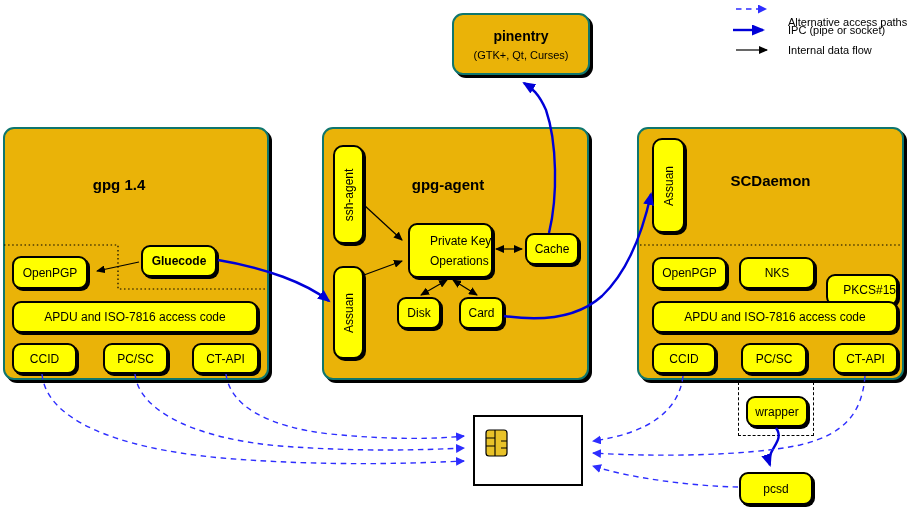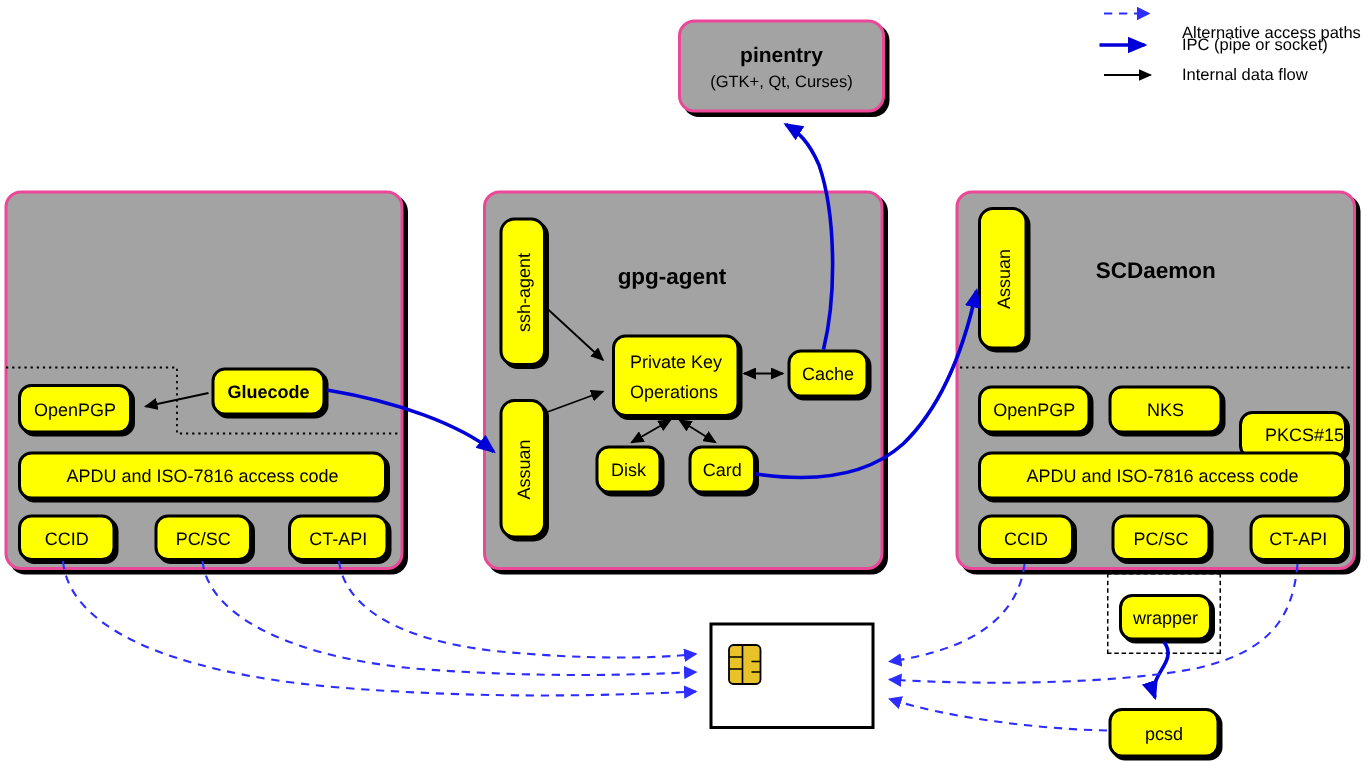--- a/index.html
+++ b/index.html
@@ -1,32 +1,32 @@
 <!DOCTYPE html>
 <html><head>
 <meta charset="utf-8">
 <style>
   html,body{margin:0;padding:0;background:#fff;}
   .stage{position:relative;width:914px;height:508px;background:#ffffff;overflow:hidden;
          font-family:"Liberation Sans",sans-serif;color:#000;}
   
-  .bigbox{position:absolute;background:#a3a3a3;border:2px solid #ec4899;border-radius:11px;
+  .bigbox{position:absolute;background:#eab308;border:2px solid #0f766e;border-radius:11px;
           box-shadow:3px 3px 0 #000;box-sizing:border-box;}
   .box{position:absolute;background:#ffff00;border:2px solid #000;border-radius:9px;
        box-shadow:2px 2px 0 #000;box-sizing:border-box;
        display:flex;align-items:center;justify-content:center;
        font-size:12px;white-space:nowrap;}
   .vbox{position:absolute;background:#ffff00;border:2px solid #000;border-radius:10px;
         box-shadow:2px 2px 0 #000;box-sizing:border-box;}
   .vbox span{position:absolute;left:50%;top:50%;
              transform:translate(-50%,-50%) rotate(-90deg);
              font-size:12px;white-space:nowrap;}
   .bigtitle{position:absolute;text-align:center;font-weight:bold;font-size:15px;}
   .pko{flex-direction:column;align-items:flex-start;justify-content:center;
-       padding-left:10px;line-height:20px;}
+       padding-left:20px;line-height:20px;}
   .card{position:absolute;background:#ffffff;border:2px solid #000;box-sizing:border-box;}
   .dashedrect{position:absolute;border:1.6px dashed #000;box-sizing:border-box;background:transparent;}
   
   .pinentry{display:flex;flex-direction:column;align-items:center;justify-content:center;gap:5px;}
   .pinentry .t{font-weight:bold;font-size:14px;}
   .pinentry .s{font-size:11px;}
   
   .legend-label{position:absolute;font-size:11px;white-space:nowrap;}
   
   svg.wires{position:absolute;left:0;top:0;z-index:6;pointer-events:none;}
@@ -36,20 +36,21 @@
   .ipc{stroke:#0000d8;stroke-width:2.4;fill:none;}
   .alt{stroke:#2d2dff;stroke-width:1.4;stroke-dasharray:5.5 4.5;fill:none;}
   .chip{fill:#e8c229;stroke:#000;stroke-width:1.2;}
 </style>
 </head>
 <body>
 
 <div class="stage">
 
   <div class="bigbox" style="left:3px;top:127px;width:266px;height:253px;"></div>
+  <div class="bigtitle" style="left:3px;top:176px;width:232px;">gpg 1.4</div>
 
   <div class="bigbox" style="left:322px;top:127px;width:267px;height:253px;"></div>
   <div class="bigtitle" style="left:322px;top:176px;width:252px;">gpg-agent</div>
 
   <div class="bigbox" style="left:637px;top:127px;width:267px;height:253px;"></div>
   <div class="bigtitle" style="left:637px;top:172px;width:267px;">SCDaemon</div>
 
   <div class="bigbox pinentry" style="left:452px;top:13px;width:138px;height:62px;">
     <span class="t">pinentry</span>
     <span class="s">(GTK+, Qt, Curses)</span>

